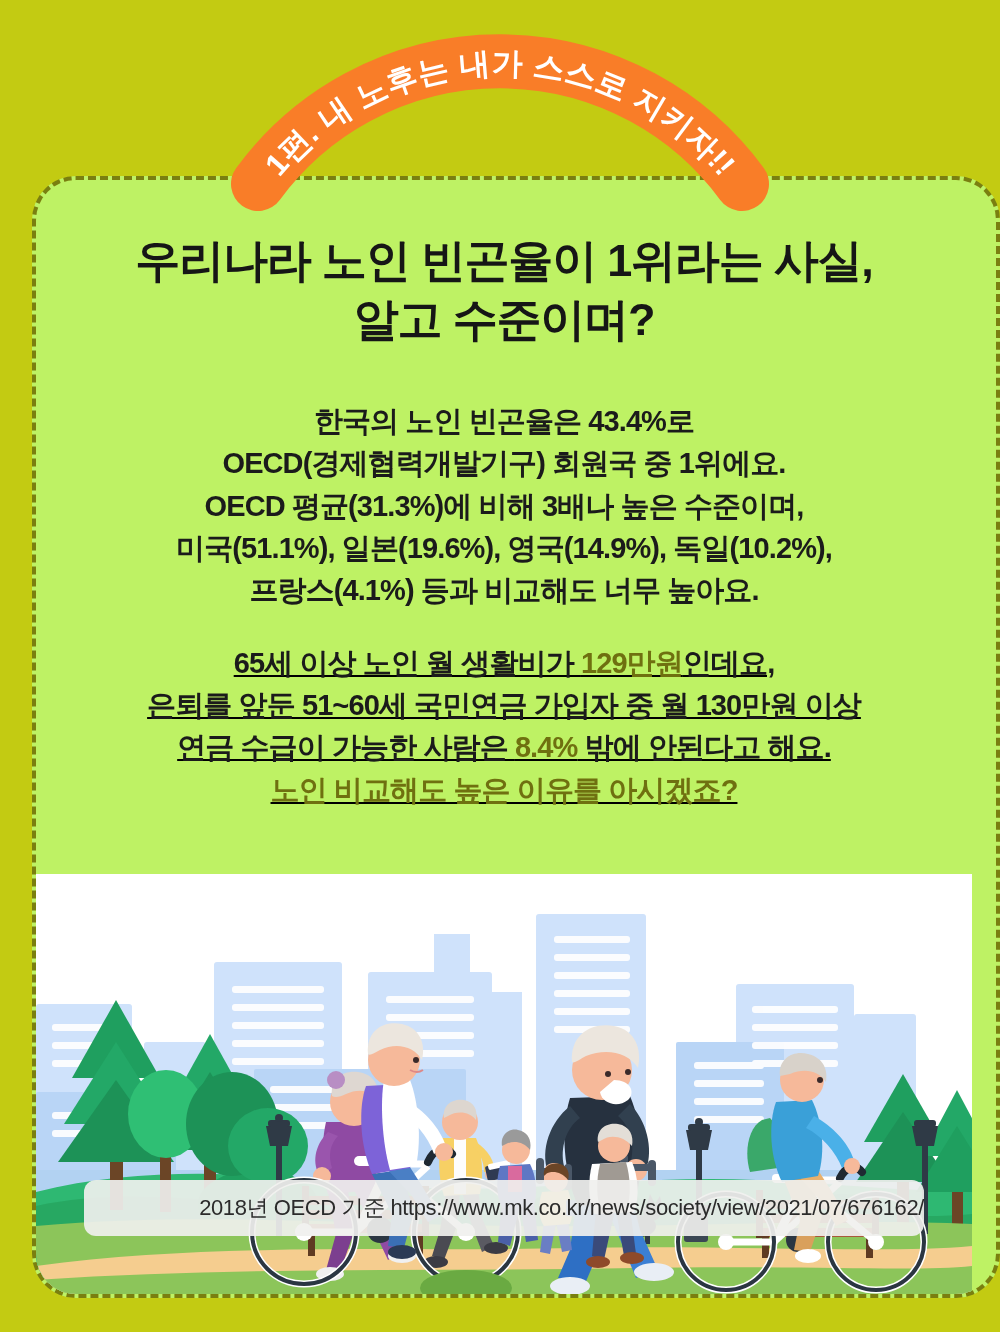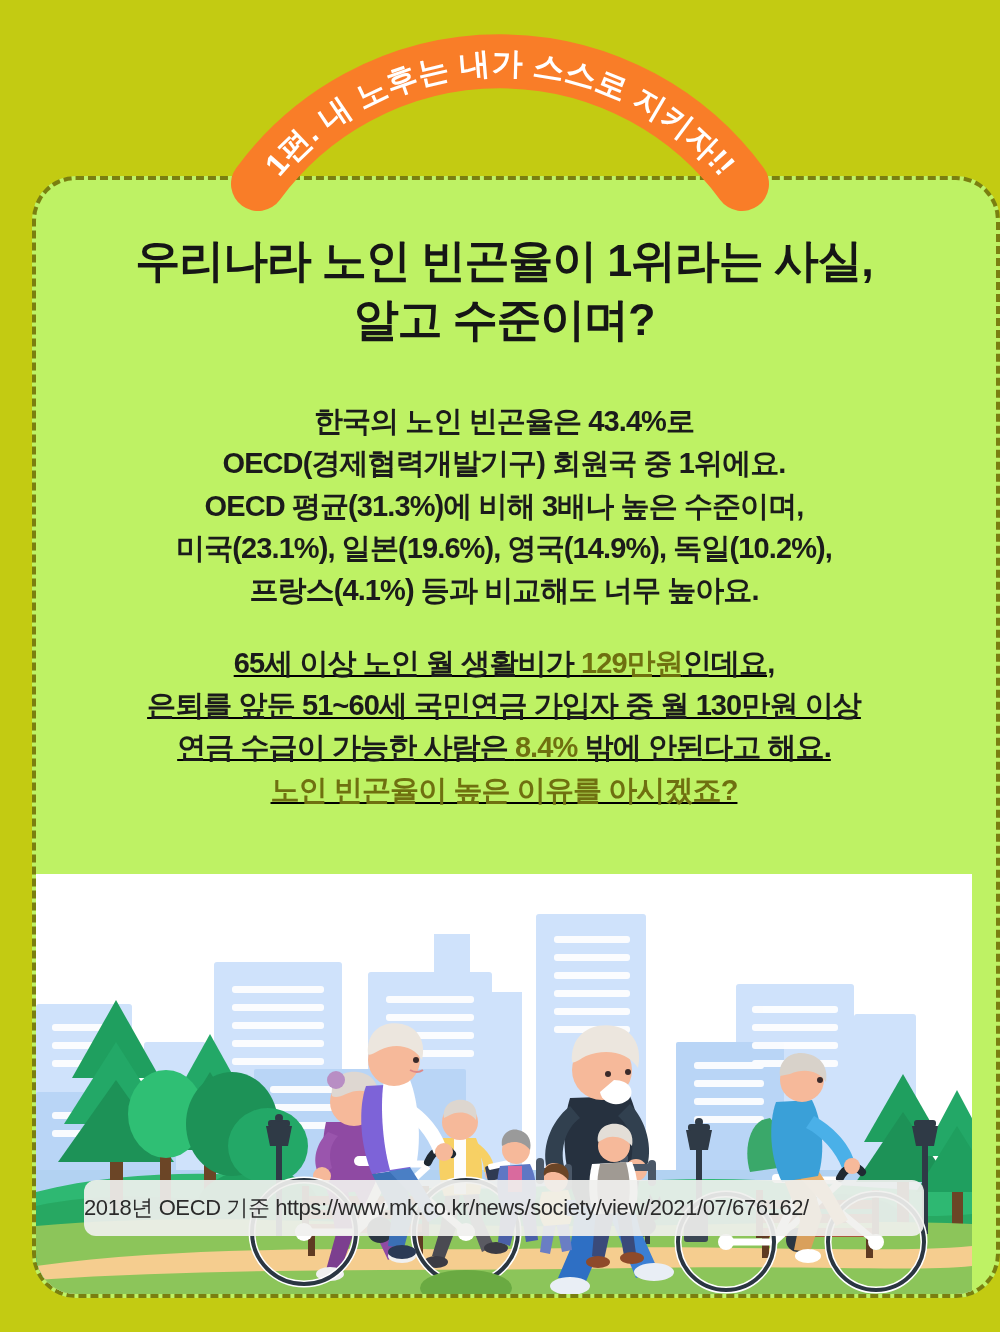--- a/index.html
+++ b/index.html
@@ -114,21 +114,21 @@
   #source-box {
     position: absolute;
     left: 48px;
     bottom: 58px;
     width: 840px;
     height: 56px;
     background: rgba(240,240,238,0.92);
     border-radius: 12px;
     display: flex;
     align-items: center;
-    justify-content: flex-start;
+    justify-content: flex-end;
     z-index: 30;
   }
   #source-text {
     font-size: 22px;
     color: #2b2b2b;
     letter-spacing: -0.4px;
     white-space: nowrap;
   }
 </style>
 </head>
@@ -142,29 +142,29 @@
       <div class="hline">우리나라 노인 빈곤율이 1위라는 사실,</div>
       <div class="hline">알고 수준이며?</div>
     </div>
 
     <div id="body-copy">
 
       <div class="para">
         <div class="bline">한국의 노인 빈곤율은 43.4%로</div>
         <div class="bline">OECD(경제협력개발기구) 회원국 중 1위에요.</div>
         <div class="bline">OECD 평균(31.3%)에 비해 3배나 높은 수준이며,</div>
-        <div class="bline">미국(23.1%), 일본(19.6%), 영국(14.9%), 독일(10.2%),</div>
+        <div class="bline">미국(51.1%), 일본(19.6%), 영국(14.9%), 독일(10.2%),</div>
         <div class="bline">프랑스(4.1%) 등과 비교해도 너무 높아요.</div>
       </div>
 
       <div class="para">
         <div class="bline"><span>65세 이상 노인 월 생활비가 </span><span class="hl">129만원</span><span>인데요,</span></div>
         <div class="bline">은퇴를 앞둔 51~60세 국민연금 가입자 중 월 130만원 이상</div>
         <div class="bline"><span>연금 수급이 가능한 사람은 </span><span class="hl">8.4%</span><span> 밖에 안된다고 해요.</span></div>
-        <div class="bline olive">노인 빈곤율이 높은 이유를 아시겠죠?</div>
+        <div class="bline olive">노인 비교해도 높은 이유를 아시겠죠?</div>
       </div>
 
     </div>
 
     <div id="scene">
       <svg width="936" height="420" viewBox="0 0 936 420" xmlns="http://www.w3.org/2000/svg">
         <defs>
           <clipPath id="sceneClip">
               <rect x="0" y="0" width="936" height="420"></rect>
             </clipPath>

